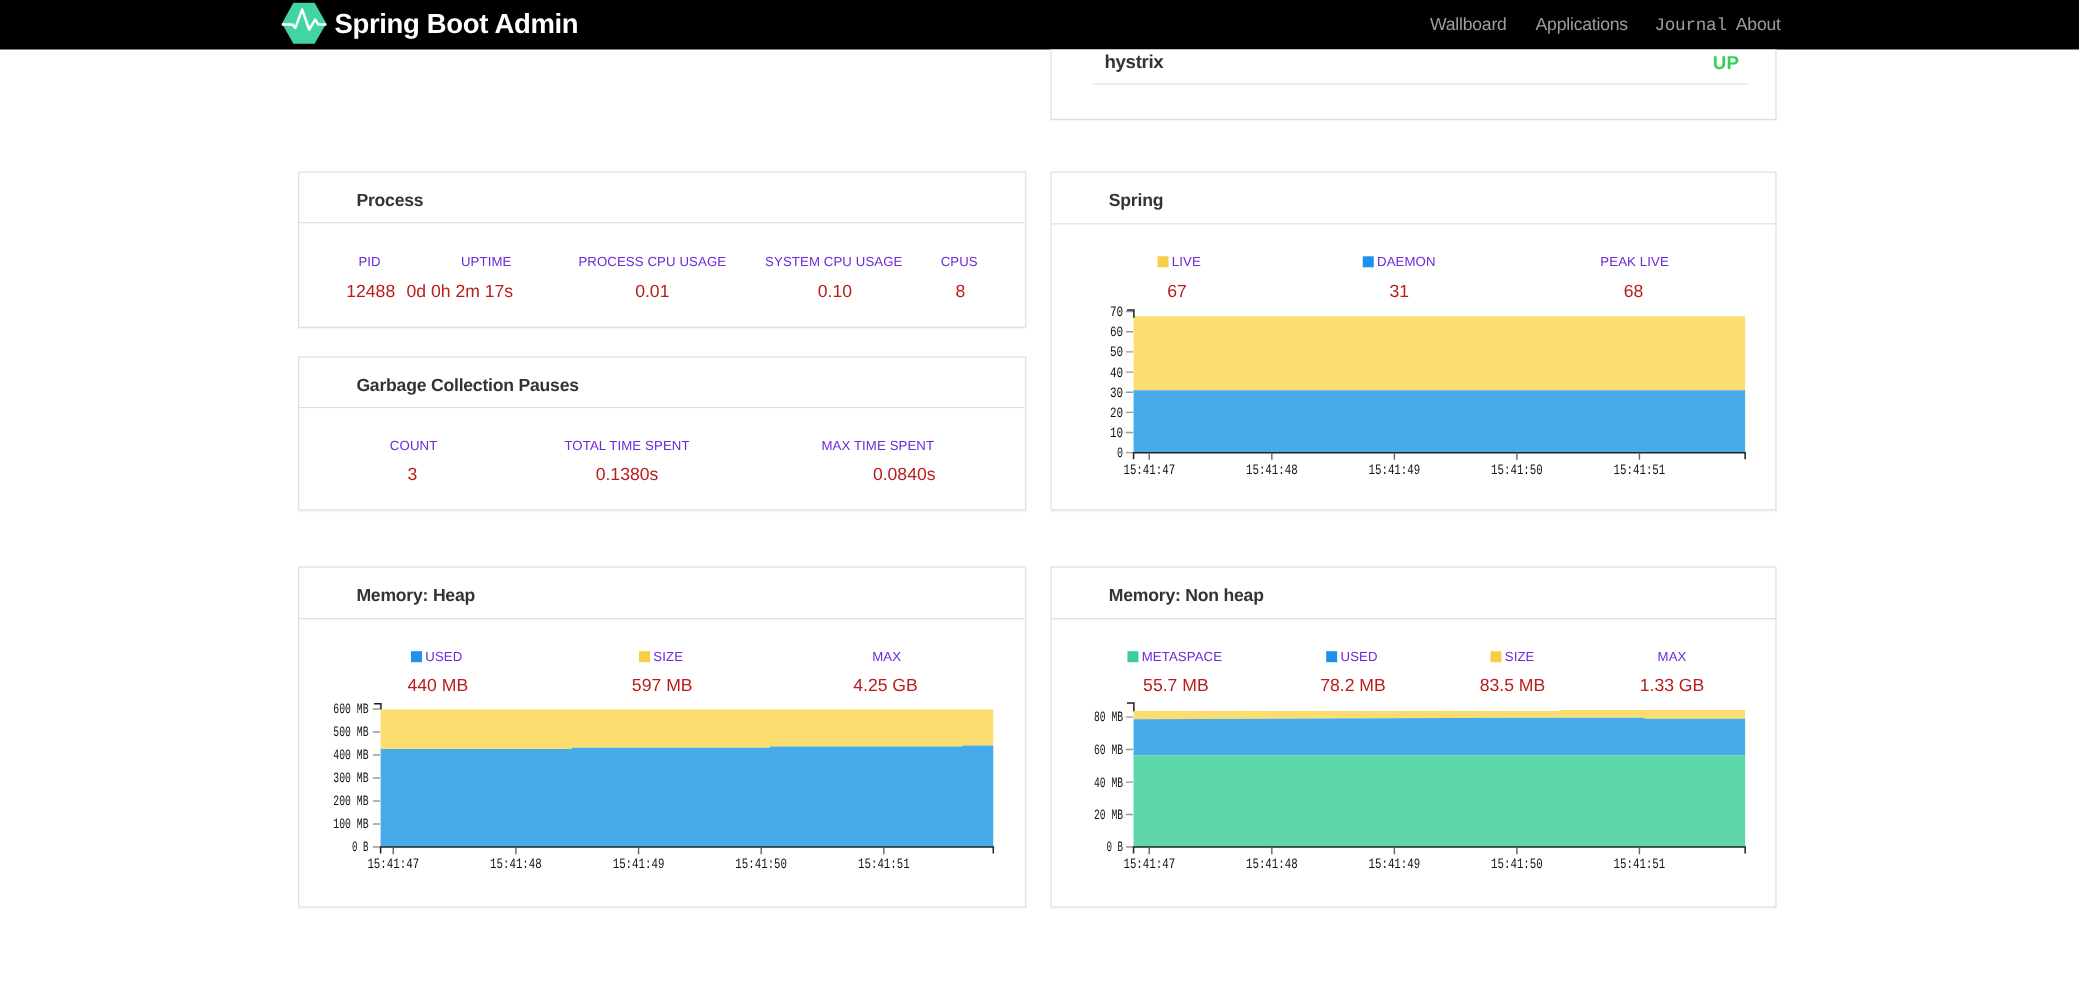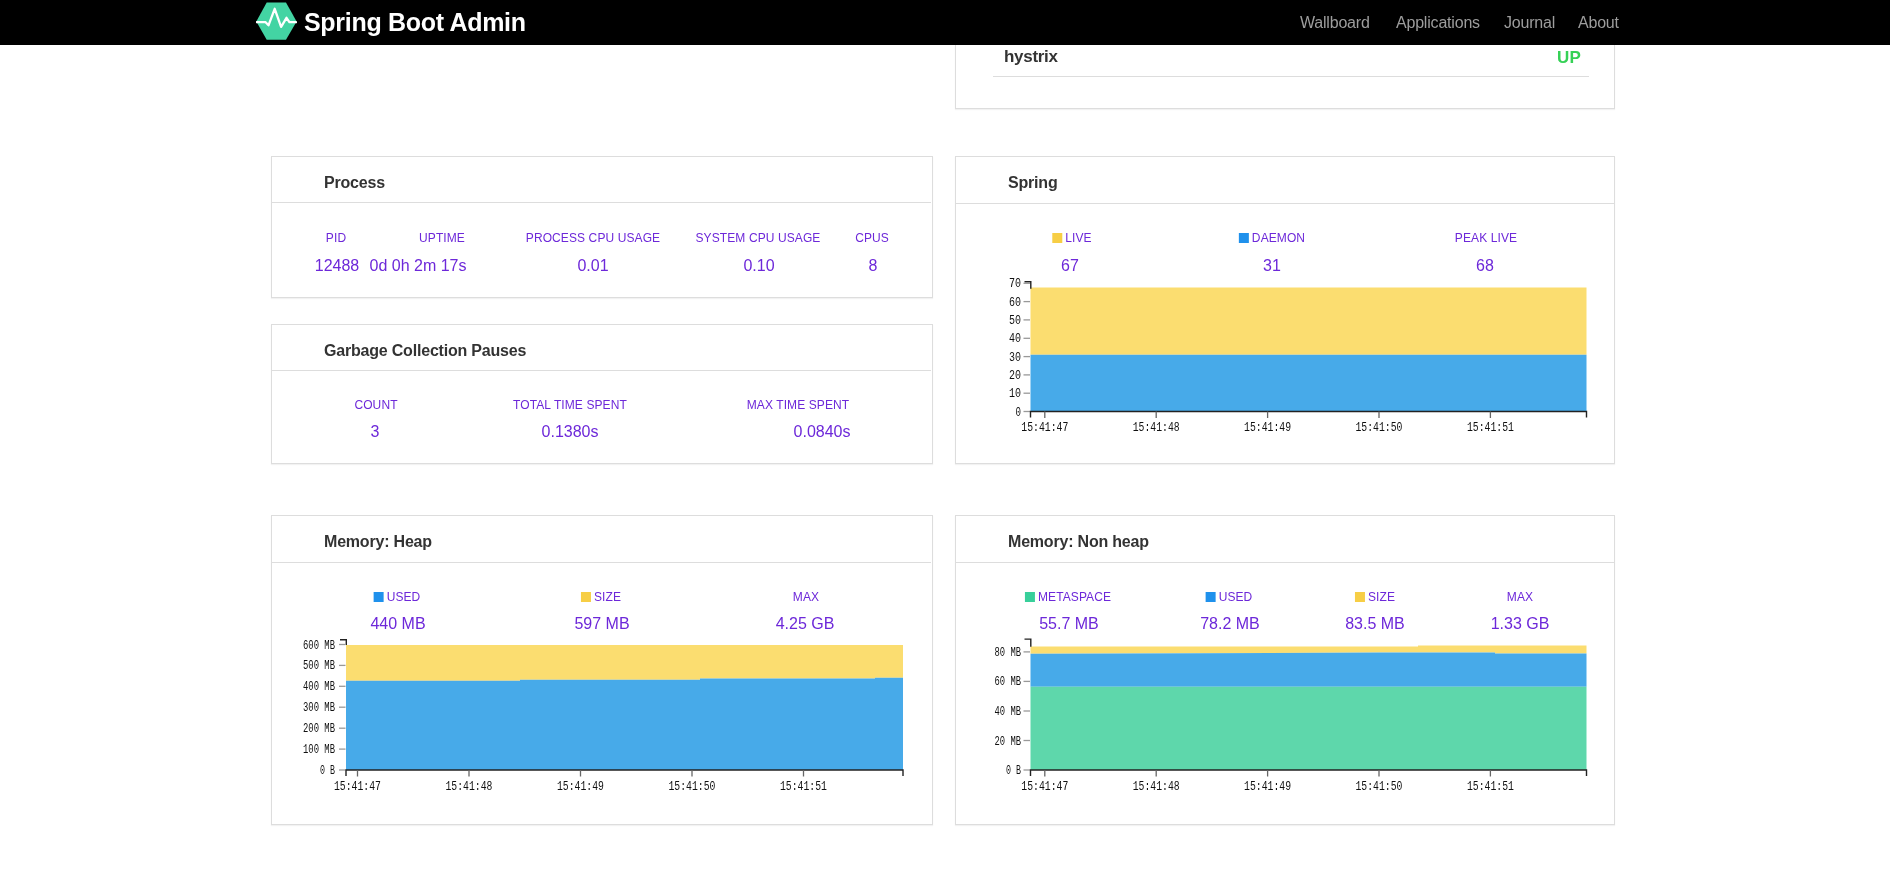--- a/index.html
+++ b/index.html
@@ -5,36 +5,36 @@
 * { margin:0; padding:0; box-sizing:border-box; }
 html,body { width:1890px; height:892px; background:#fff; font-family:"Liberation Sans", sans-serif; overflow:hidden; position:relative; }
 .abs { position:absolute; }
 .navbar { position:absolute; left:0; top:0; width:1890px; height:45px; background:#000000; }
 .brand { position:absolute; left:304px; top:0; height:45px; line-height:45px; color:#fff; font-size:25px; font-weight:bold; letter-spacing:-0.3px; }
 .navlink { position:absolute; top:0; height:45px; line-height:46px; color:#9d9d9d; font-size:16px; letter-spacing:-0.2px; }
 .panel { position:absolute; background:#fff; border:1px solid #ddd; box-shadow:0 1px 1px rgba(0,0,0,0.05); }
 .ptitle { position:absolute; font-size:16px; font-weight:bold; color:#333; letter-spacing:-0.2px;margin-left:40px; }
 .pdiv { position:absolute; height:1px; background:#ddd; }
 .lbl { position:absolute; transform:translateX(-50%); font-size:12px; color:#6d28d9; letter-spacing:0.1px; white-space:nowrap; }
-.val { position:absolute; transform:translateX(-50%); font-size:16px; color:#6d28d9; white-space:nowrap; }
+.val { position:absolute; transform:translateX(-50%); font-size:16px; color:#b91c1c; white-space:nowrap; }
 .sq { display:inline-block; width:10px; height:10px; margin-right:3px; vertical-align:-1px; }
 svg text { font-family:"Liberation Mono", monospace; font-size:13px; fill:#111; }
 </style>
 </head>
 <body>
 
 <div class="navbar">
   <svg class="abs" style="left:255.5px; top:2px;" width="41" height="38" viewBox="0 0 41 38">
     <polygon points="10.7,0.6 30,0.6 40.6,19.4 30,37.7 10.7,37.7 0.3,19.4" fill="#43d4a3"></polygon>
     <polyline points="0.8,20.2 9.6,20.2 12.5,23.3 18.7,6.8 25.1,24.8 30.5,15.8 33.4,20.2 40,20.2" fill="none" stroke="#fff" stroke-width="2.3" stroke-linecap="round" stroke-linejoin="round"></polyline>
   </svg>
   <div class="brand">Spring Boot Admin</div>
   <div class="navlink" style="left:1300px;">Wallboard</div>
   <div class="navlink" style="left:1396px;">Applications</div>
-  <div class="navlink" style="left:1504px;">Journal</div>
+  <div class="navlink" style="left:1504px;font-family:Liberation Mono, monospace;">Journal</div>
   <div class="navlink" style="left:1578px;">About</div>
 </div>
 
 <div class="panel" style="left:955px; top:45px; width:660px; height:64px; border-top:none;"></div>
 <div class="abs" style="left:1004px; top:47px; font-size:17px; font-weight:bold; color:#333; letter-spacing:-0.3px;">hystrix</div>
 <div class="abs" style="left:1557px; top:48px; font-size:17px; font-weight:bold; color:#35d156; letter-spacing:0.3px;">UP</div>
 <div class="pdiv" style="left:993px; top:76px; width:596px;"></div>
 
 <div class="panel" style="left:271px; top:156px; width:662px; height:142px;"></div>
 <div class="ptitle" style="left:284px; top:174px;">Process</div>

